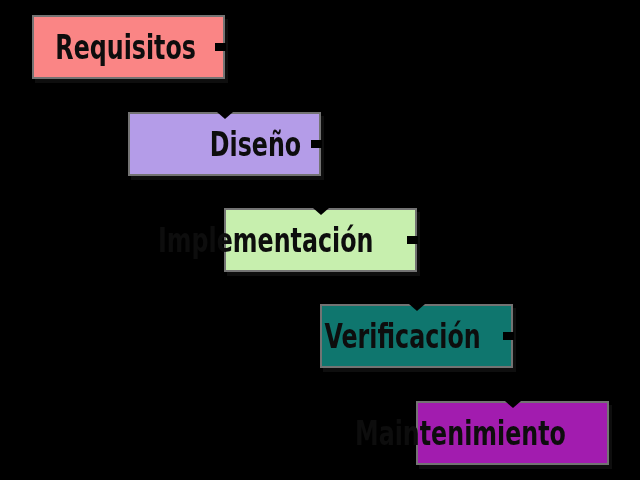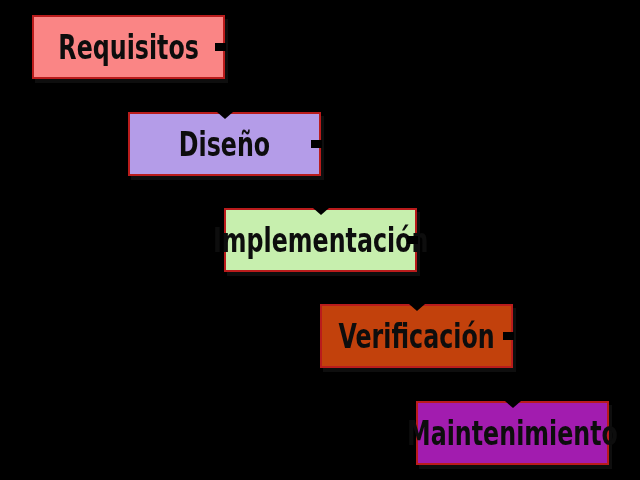--- a/index.html
+++ b/index.html
@@ -11,24 +11,24 @@
     position: relative;
     width: 640px;
     height: 480px;
     background: #000;
     overflow: hidden;
     font-family: "DejaVu Sans", "Liberation Sans", sans-serif;
   }
   .step {
     position: absolute;
     box-sizing: border-box;
-    border: 2px solid #b91c1c;
+    border: 2px solid #737373;
     display: flex;
     align-items: center;
-    justify-content: center;
+    justify-content: flex-end;
     box-shadow: 3px 4px 0 rgba(40,40,40,0.35);
   }
   .step-label {
     font-weight: bold;
     font-size: 33px;
     line-height: 1;
     color: #0d0d0d;
     white-space: nowrap;
     transform: scaleX(0.72);
     transform-origin: center;
@@ -72,21 +72,21 @@
     <span class="step-label">Diseño</span>
     <span class="stub-right"></span>
   </div>
 
   <div class="step" style="left: 224px; top: 208px; width: 193px; height: 64px; background: rgb(199, 239, 174);">
     <span class="notch-top"></span>
     <span class="step-label">Implementación</span>
     <span class="stub-right"></span>
   </div>
 
-  <div class="step" style="left: 320px; top: 304px; width: 193px; height: 64px; background: #c2410c;">
+  <div class="step" style="left: 320px; top: 304px; width: 193px; height: 64px; background: #0f766e;">
     <span class="notch-top"></span>
     <span class="step-label">Verificación</span>
     <span class="stub-right"></span>
   </div>
 
   <div class="step" style="left: 416px; top: 401px; width: 193px; height: 64px; background: #a21caf;">
     <span class="notch-top"></span>
     <span class="step-label">Maintenimiento</span>
 
   </div>

